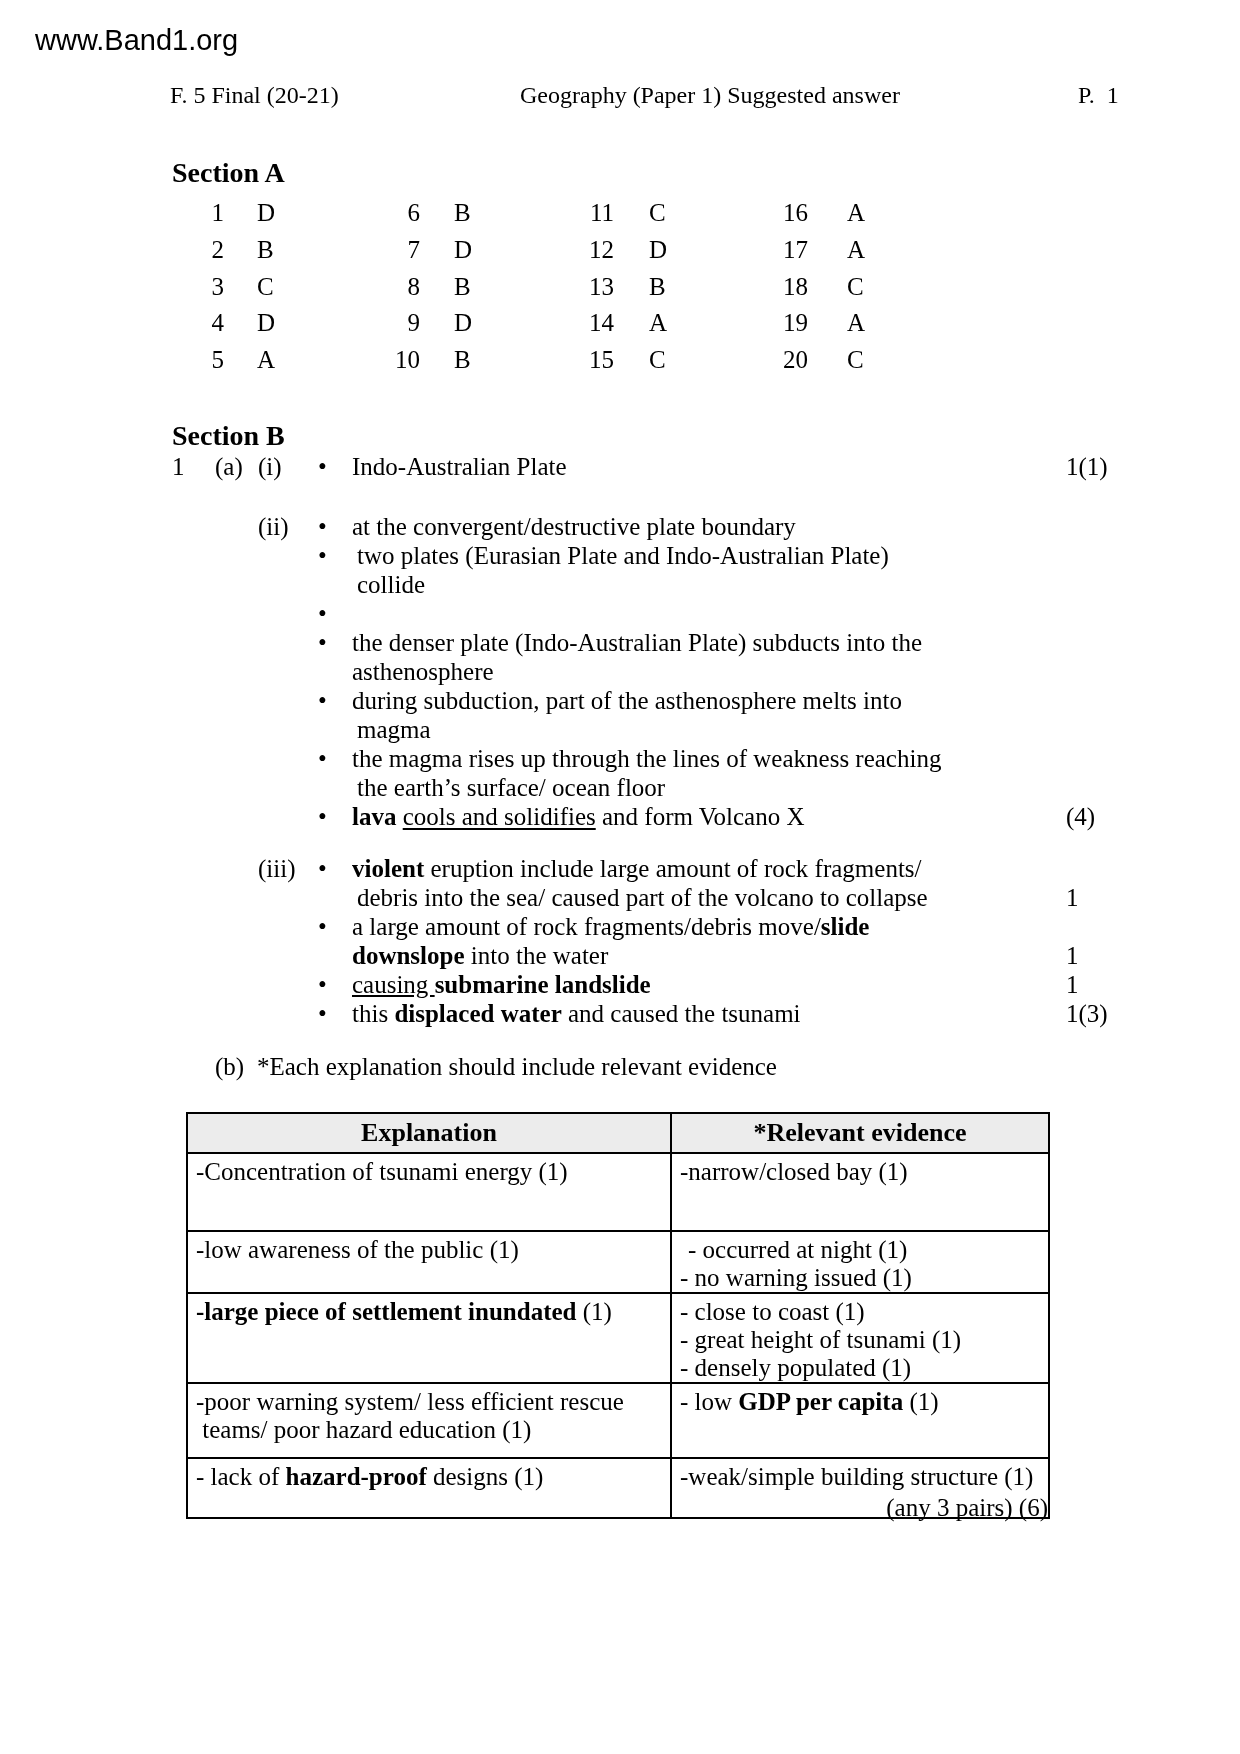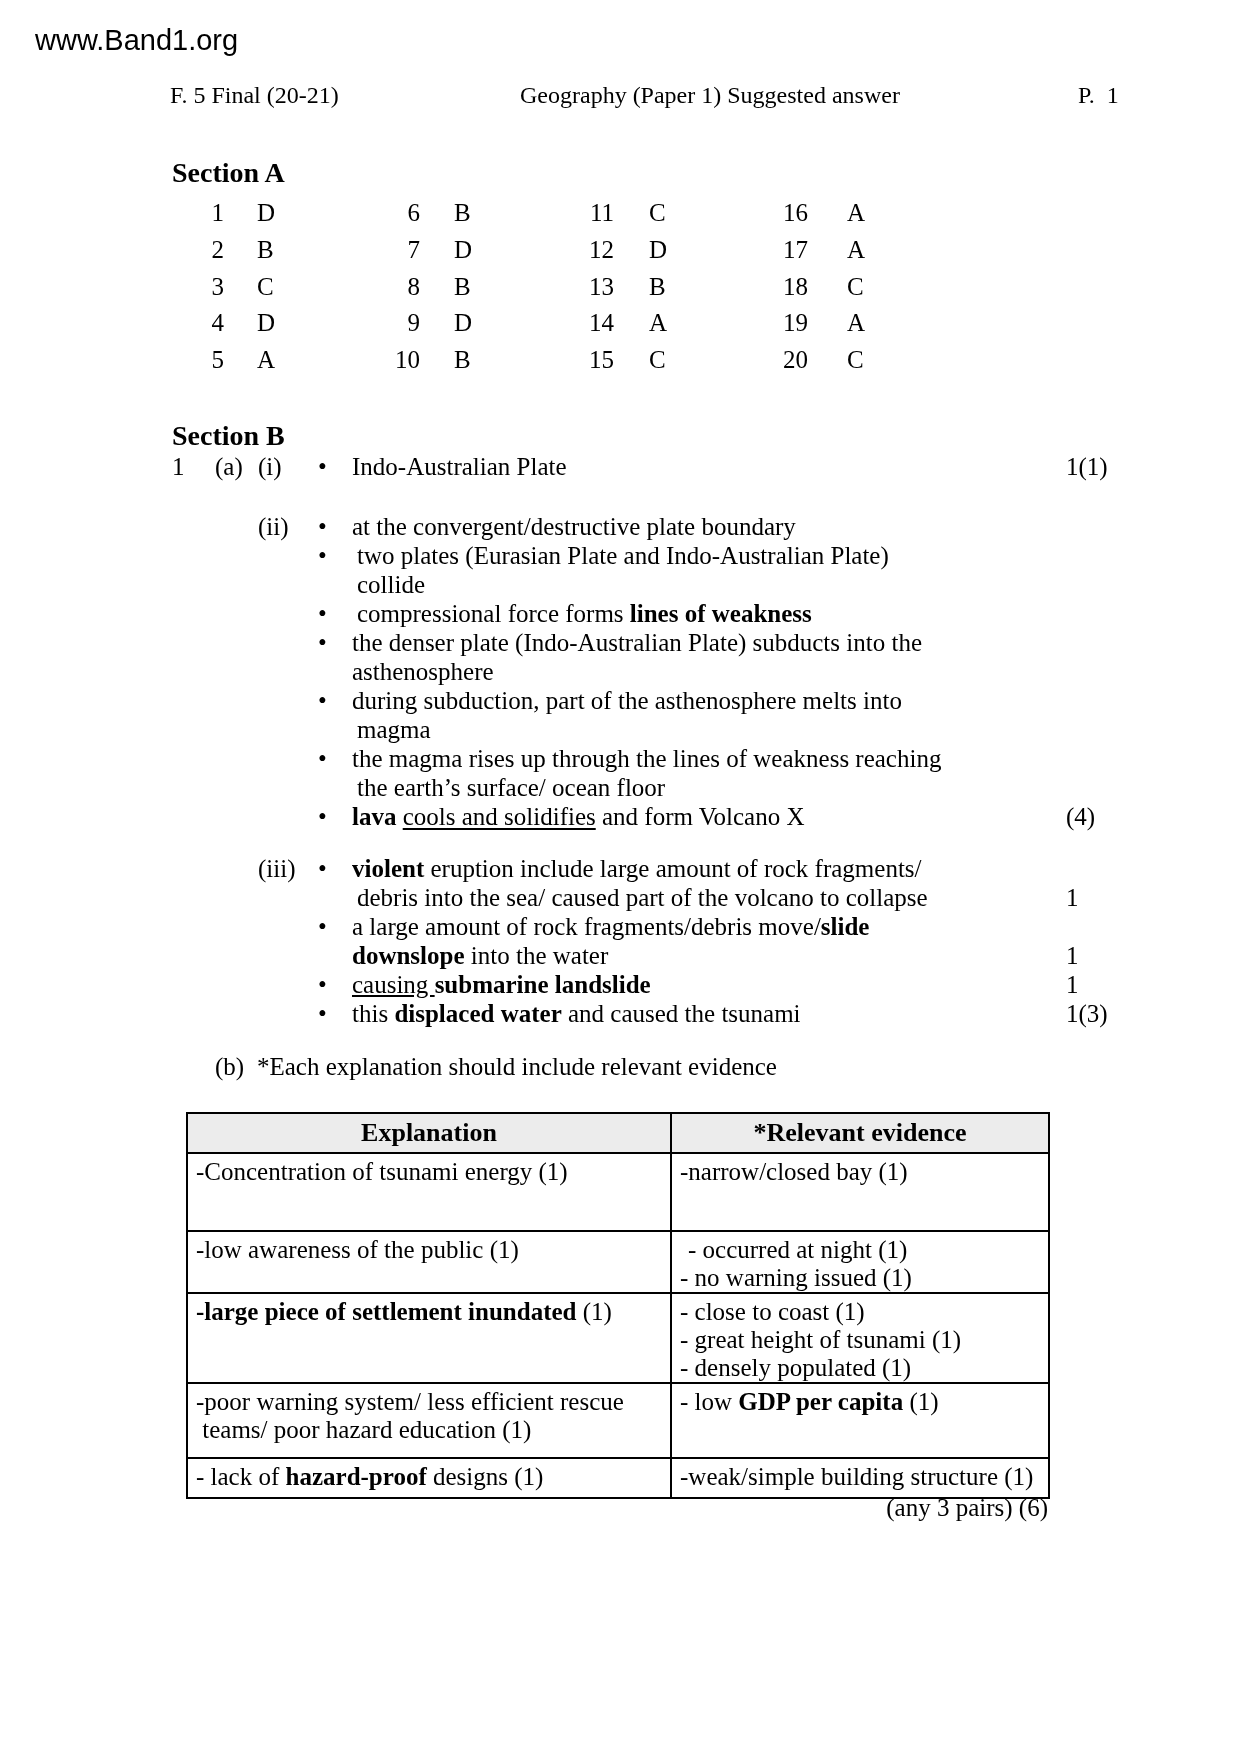--- a/index.html
+++ b/index.html
@@ -121,21 +121,20 @@
       </div>
       <div class="bline" style="top: 541px;">
         <span class="bullet">•</span>
         <span class="btext pad"><span style="position: static;">two plates (Eurasian Plate and Indo-Australian Plate)</span></span>
       </div>
       <div class="bline" style="top: 570px;">
         <span class="btext pad"><span style="position: static;">collide</span></span>
       </div>
       <div class="bline" style="top: 599px;">
         <span class="bullet">•</span>
-        <span class="btext pad"><span style="position: static;">compressional force forms </span><span class="bold " style="position: static;">lines of weakness</span></span>
       </div>
       <div class="bline" style="top: 628px;">
         <span class="bullet">•</span>
         <span class="btext"><span style="position: static;">the denser plate (Indo-Australian Plate) subducts into the</span></span>
       </div>
       <div class="bline" style="top: 657px;">
         <span class="btext"><span style="position: static;">asthenosphere</span></span>
       </div>
       <div class="bline" style="top: 686px;">
         <span class="bullet">•</span>
@@ -231,21 +230,21 @@
         </tr>
         <tr style="height: 75px;">
           <td>
             <div class="cell-line"><span style="position: static;">-poor warning system/ less efficient rescue</span></div>
             <div class="cell-line"><span style="position: static;"> teams/ poor hazard education (1)</span></div>
           </td>
           <td>
             <div class="cell-line"><span style="position: static;">- low </span><span class="bold " style="position: static;">GDP per capita</span><span style="position: static;"> (1)</span></div>
           </td>
         </tr>
-        <tr style="height: 40px;">
+        <tr style="height: 60px;">
           <td>
             <div class="cell-line"><span style="position: static;">- lack of </span><span class="bold " style="position: static;">hazard-proof</span><span style="position: static;"> designs (1)</span></div>
           </td>
           <td>
             <div class="cell-line"><span style="position: static;">-weak/simple building structure (1)</span></div>
           </td>
         </tr>
       </tbody>
   </table>
 

